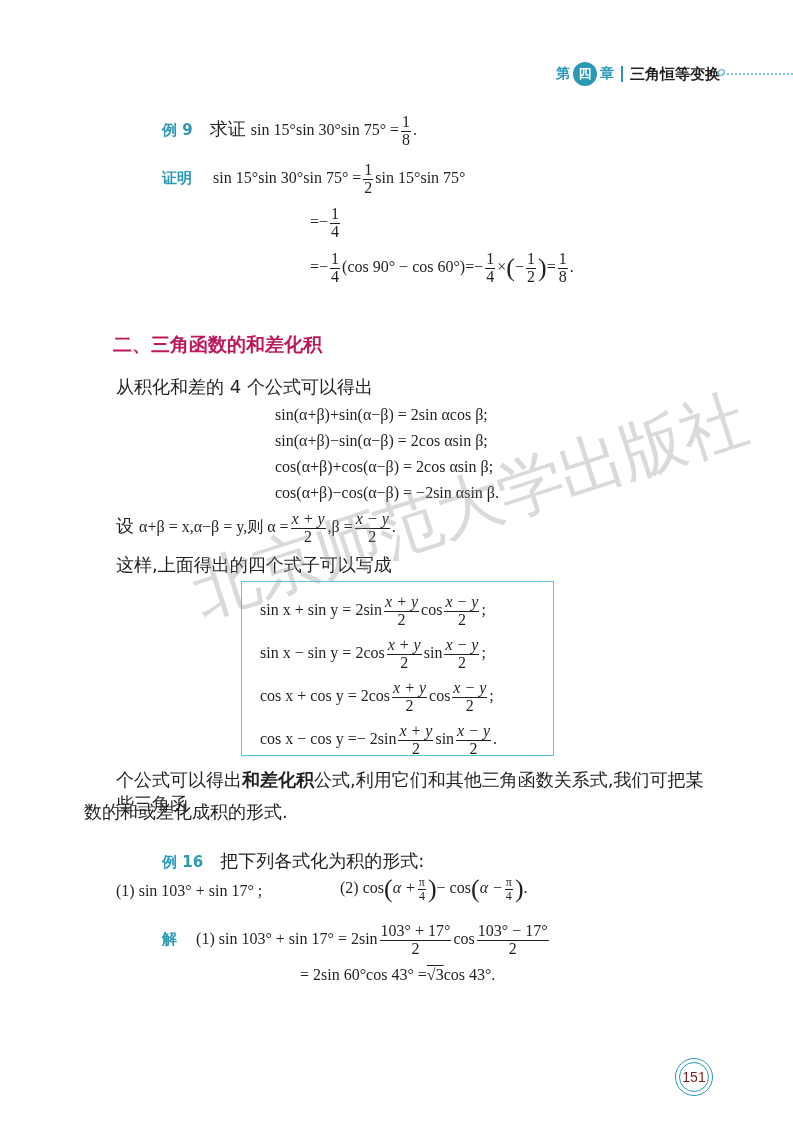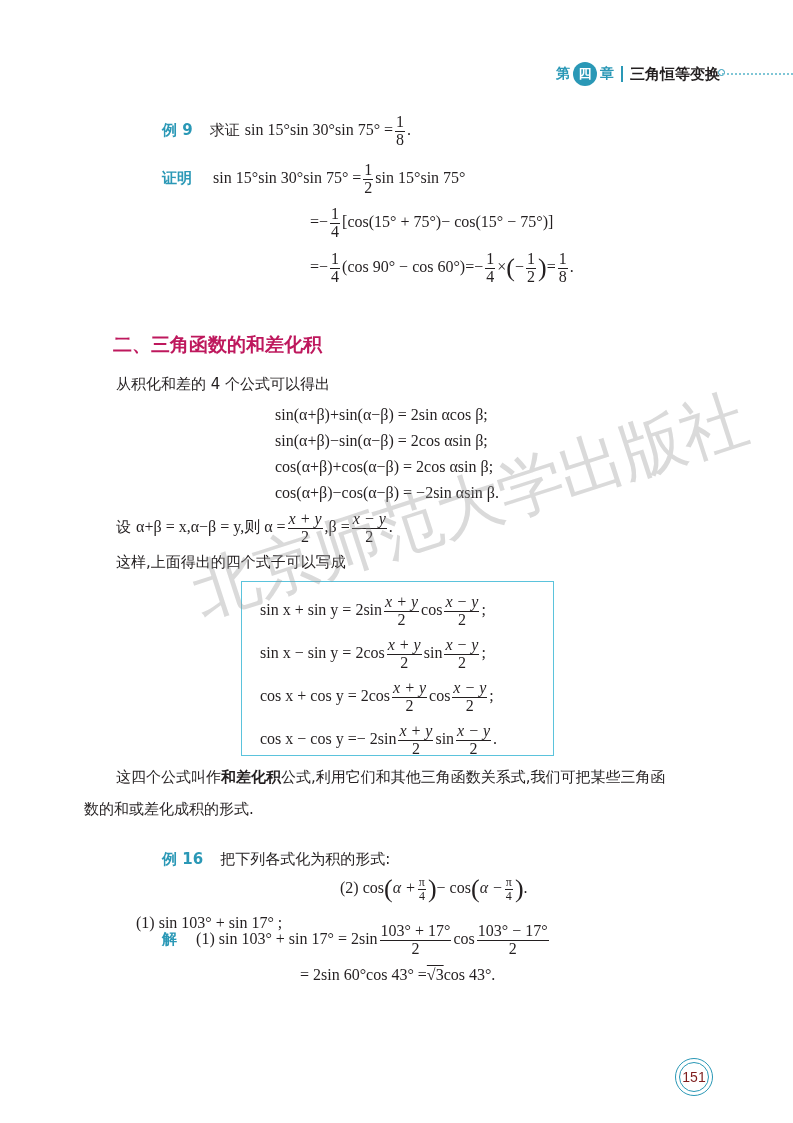--- a/index.html
+++ b/index.html
@@ -18,21 +18,21 @@
   .hdr { top:60px; left:556px; height:28px; display:flex; align-items:center; font-family:"DejaVu Sans", sans-serif; font-weight:bold; }
   .hdr .di, .hdr .zhang { color:#2a98b6; font-size:14px; }
   .hdr .circle { width:24px; height:24px; border-radius:50%; background:#2a98b6; color:#fff; font-size:13px;
                  display:flex; align-items:center; justify-content:center; margin:0 3px; }
   .hdr .bar { width:2px; height:16px; background:#2a98b6; margin:0 7px; }
   .hdr .title { font-size:15px; color:#231f20; }
   .hdr-line { top:73px; left:722px; width:71px; height:0; border-top:2px dotted #7fc6d6; }
   .hdr-dot { top:69px; left:718px; width:5px; height:5px; border:1.5px solid #2a98b6; border-radius:50%; background:#fff; }
 
   .label { font-family:"DejaVu Sans", sans-serif; font-weight:bold; color:#2a98b6; font-size:15px;margin-left:45px; }
-  .body-cjk { font-family:"DejaVu Sans", sans-serif; font-size:15px; }
+  .body-cjk { font-family:"DejaVu Sans", sans-serif; font-size:18px; }
 
   .section-title { top:332px; left:113px; font-family:"DejaVu Sans", sans-serif; font-weight:bold; font-size:19px; color:#be185d; }
 
   .boxed { top:581px; left:241px; width:311px; height:173px; border:1.5px solid #5bc3dc; }
 
   .watermark { top:550px; left:195px; font-family:"DejaVu Serif", serif; font-size:66px; color:rgba(150,150,150,0.35);
                transform:rotate(-18deg); transform-origin:left center; white-space:nowrap; letter-spacing:-2px; pointer-events:none; }
 
   .pagenum { top:1062px; left:679px; width:28px; height:28px; border:1.5px solid #2a98b6; border-radius:50%;
              display:flex; align-items:center; justify-content:center; font-family:"Liberation Sans", sans-serif; font-size:14px; color:#7f1d1d; }
@@ -59,21 +59,21 @@
   </span>
 </div>
 
 <div class="abs" style="top:162px;left:117px;">
   <span class="label">证明</span>
   <span class="math" style="margin-left:16px;">
     <span>sin 15°sin 30°sin 75° =</span><span class="frac"><span class="num">1</span><span>2</span></span><span>sin 15°sin 75°</span>
   </span>
 </div>
 <div class="abs math" style="top:206px;left:310px;">
-  <span>=−</span><span class="frac"><span class="num">1</span><span>4</span></span><span>[cos(15° + 75°)− cos(15° − 75°)]</span>
+  <span>=−</span><span class="frac"><span class="num">1</span><span>4</span></span>
 </div>
 <div class="abs math" style="top:251px;left:310px;">
   <span>=−</span><span class="frac"><span class="num">1</span><span>4</span></span><span>(cos 90° − cos 60°)=−</span><span class="frac"><span class="num">1</span><span>4</span></span><span>×</span><span class="big-paren">(</span><span>−</span><span class="frac"><span class="num">1</span><span>2</span></span><span class="big-paren">)</span><span>=</span><span class="frac"><span class="num">1</span><span>8</span></span><span>.</span>
 </div>
 
 <div class="abs section-title">二、三角函数的和差化积</div>
 <div class="abs body-cjk" style="top:375px;left:116px;">从积化和差的 4 个公式可以得出</div>
 
 <div class="abs math" style="top:402px;left:275px;line-height:26px;">
   <div>sin(α+β)+sin(α−β) = 2sin αcos β;</div>
@@ -92,29 +92,29 @@
 <div class="abs boxed">
   <div class="math" style="position:absolute;top:6px;left:18px;line-height:43px;">
     <div><span>sin x + sin y = 2sin</span><span class="frac"><span class="num it">x + y</span><span>2</span></span><span>cos</span><span class="frac"><span class="num it">x − y</span><span>2</span></span><span>;</span></div>
     <div><span>sin x − sin y = 2cos</span><span class="frac"><span class="num it">x + y</span><span>2</span></span><span>sin</span><span class="frac"><span class="num it">x − y</span><span>2</span></span><span>;</span></div>
     <div><span>cos x + cos y = 2cos</span><span class="frac"><span class="num it">x + y</span><span>2</span></span><span>cos</span><span class="frac"><span class="num it">x − y</span><span>2</span></span><span>;</span></div>
     <div><span>cos x − cos y =− 2sin</span><span class="frac"><span class="num it">x + y</span><span>2</span></span><span>sin</span><span class="frac"><span class="num it">x − y</span><span>2</span></span><span>.</span></div>
   </div>
 </div>
 
 <div class="abs body-cjk" style="top:768px;left:116px;width:600px;">
-  <span>这四个公式叫作</span><b>和差化积</b><span>公式,利用它们和其他三角函数关系式,我们可把某些三角函</span>
+  <span>个公式可以得出</span><b>和差化积</b><span>公式,利用它们和其他三角函数关系式,我们可把某些三角函</span>
 </div>
 <div class="abs body-cjk" style="top:800px;left:84px;">数的和或差化成积的形式.</div>
 
 <div class="abs" style="top:849px;left:117px;">
   <span class="label">例 16</span>
   <span class="body-cjk" style="margin-left:12px;">把下列各式化为积的形式:</span>
 </div>
-<div class="abs math" style="top:914px;left:116px;margin-left:20px;">(1) sin 103° + sin 17° ;</div>
+<div class="abs math" style="top:882px;left:116px;">(1) sin 103° + sin 17° ;</div>
 <div class="abs math" style="top:876px;left:340px;">
   <span>(2) cos</span><span class="big-paren">(</span><span class="it">α +</span><span class="frac small"><span class="num">π</span><span>4</span></span><span class="big-paren">)</span><span>− cos</span><span class="big-paren">(</span><span class="it">α −</span><span class="frac small"><span class="num">π</span><span>4</span></span><span class="big-paren">)</span><span>.</span>
 </div>
 
 <div class="abs" style="top:923px;left:117px;">
   <span class="label">解</span>
   <span class="math" style="margin-left:14px;"><span>(1) sin 103° + sin 17° = 2sin</span><span class="frac"><span class="num">103° + 17°</span><span>2</span></span><span>cos</span><span class="frac"><span class="num">103° − 17°</span><span>2</span></span></span>
 </div>
 <div class="abs math" style="top:966px;left:300px;">
   <span>= 2sin 60°cos 43° =</span><span style="text-decoration:overline;">√3</span><span>cos 43°.</span>

